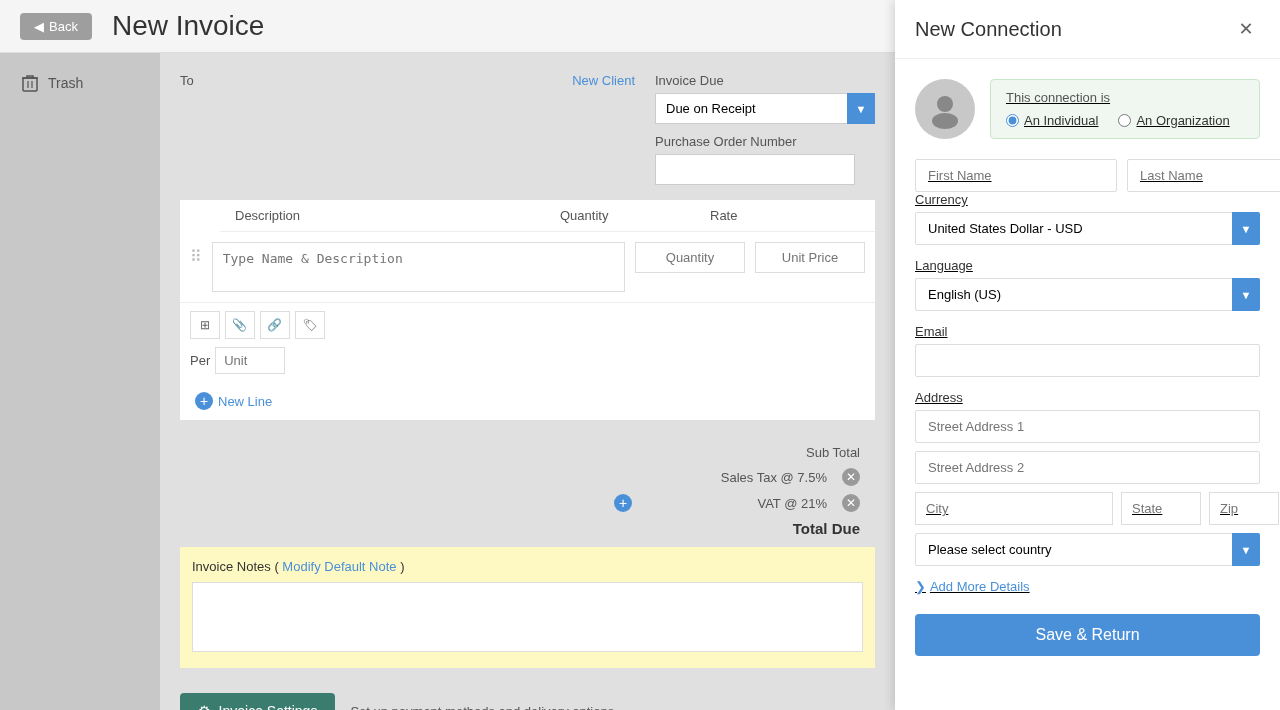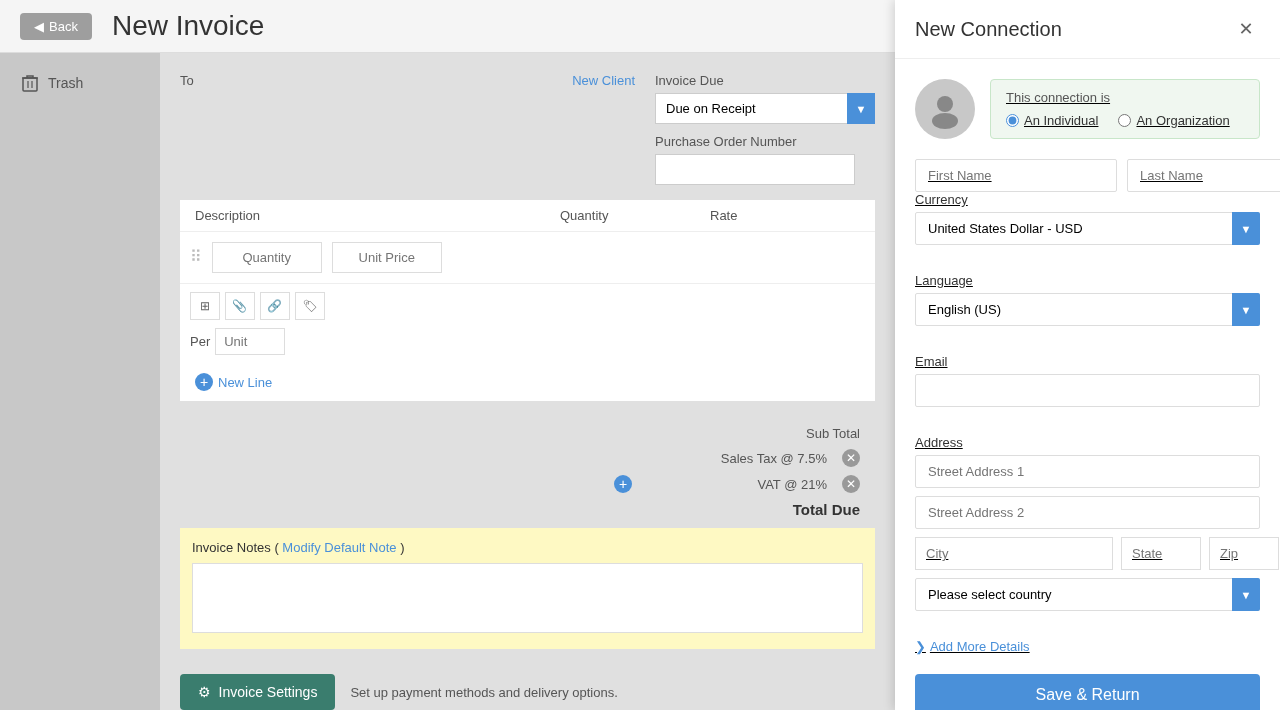--- a/index.html
+++ b/index.html
@@ -182,20 +182,21 @@
       margin-bottom: 15px;
     }
 
     .line-header {
       display: grid;
       grid-template-columns: 1fr 150px 150px;
       padding: 8px 15px;
       border-bottom: 1px solid #eee;
       font-size: 13px;
       color: #555;
+      margin-left: 40px;
     }
 
     .line-row {
       display: flex;
       align-items: flex-start;
       padding: 10px;
       gap: 10px;
       border-bottom: 1px solid #eee;
     }
 
@@ -486,21 +487,21 @@
 
     .name-input {
       flex: 1;
       padding: 8px 12px;
       border: 1px solid #ddd;
       font-size: 13px;
       border-radius: 2px;
     }
 
     .form-group {
-      margin-bottom: 28px;
+      margin-bottom: 13px;
     }
 
     .form-group-label {
       font-size: 13px;
       color: #333;
       margin-bottom: 5px;
       font-weight: 500;
     }
 
     .full-input {
@@ -646,20 +647,21 @@
       </div>
 
       <div class="line-items">
         <div class="line-header">
           <span>Description</span>
           <span>Quantity</span>
           <span>Rate</span>
         </div>
         <div class="line-row">
           <span class="drag-handle">⠿</span>
+          <textarea class="desc-input" placeholder="Type Name &amp; Description" style=""></textarea>
           <input type="text" class="qty-input" placeholder="Quantity" style="">
           <input type="text" class="unit-price-input" placeholder="Unit Price" style="">
         </div>
         <div class="line-actions">
           <button class="action-btn">
             <span>⊞</span>
           </button>
           <button class="action-btn">
             <span>📎</span>
           </button>

